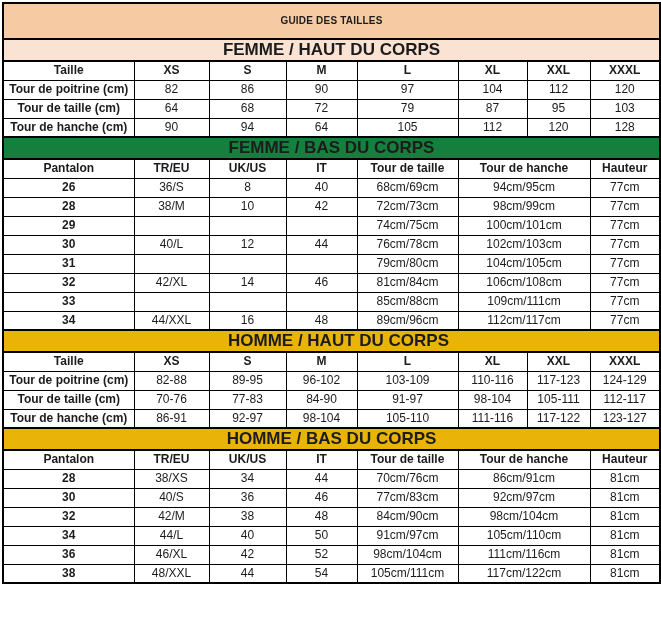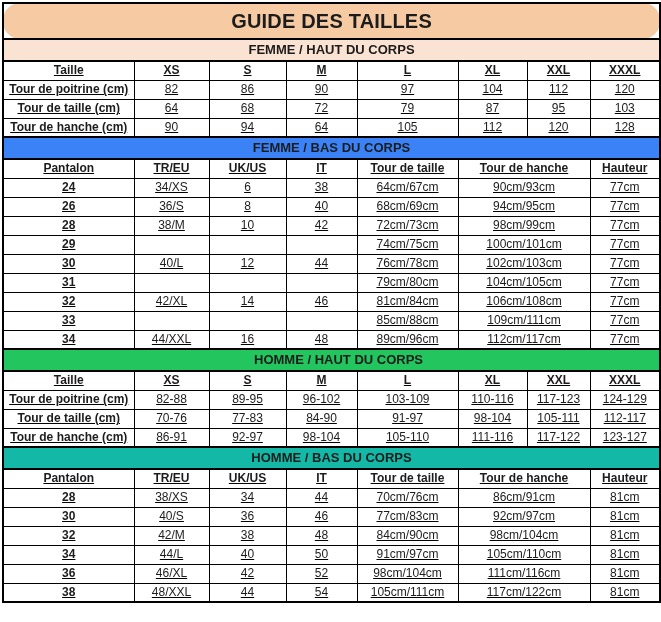--- a/index.html
+++ b/index.html
@@ -27,36 +27,35 @@
     vertical-align: middle;
     font-size: 12px;
     color: #1c1c1c;
     padding: 0 2px;
     overflow: hidden;
     white-space: nowrap;
     line-height: 1.05;
   }
   tr.title-row td {
     height: 34px;
-    font-size: 20px;
+    font-size: 10px;
     font-weight: bold;
     letter-spacing: 0.2px;
     border-bottom: 2px solid #000000;
-    border-radius: 17px;
   }
   tr.section-bar td {
     height: 20px;
-    font-size: 13px;
+    font-size: 17px;
     font-weight: bold;
     border-top: 2px solid #000000;
     border-bottom: 2px solid #000000;
     margin-left: 29px;
   }
   tr.header-row td { font-weight: bold; }
-  tr.header-row, tr.data-row { height: 19px; text-decoration: underline; }
+  tr.header-row, tr.data-row { height: 19px; }
   td.row-label { font-weight: bold; }
 </style>
 </head>
 <body>
 
 <div class="page">
   <table class="size-guide">
     <colgroup>
       <col style="width:131px">
         <col style="width:75px">
@@ -108,41 +107,32 @@
           <td colspan="1" class="row-label">Tour de hanche (cm)</td>
           <td colspan="1">90</td>
           <td colspan="1">94</td>
           <td colspan="1">64</td>
           <td colspan="1">105</td>
           <td colspan="1">112</td>
           <td colspan="1">120</td>
           <td colspan="1">128</td>
         </tr>
         <tr class="section-bar">
-          <td colspan="8" style="background: #3b82f6;">FEMME / BAS DU CORPS</td>
+          <td colspan="8" style="background: #15803d;">FEMME / BAS DU CORPS</td>
         </tr>
         <tr class="header-row">
           <td colspan="1">Pantalon</td>
           <td colspan="1">TR/EU</td>
           <td colspan="1">UK/US</td>
           <td colspan="1">IT</td>
           <td colspan="1">Tour de taille</td>
           <td colspan="2">Tour de hanche</td>
           <td colspan="1">Hauteur</td>
         </tr>
         <tr class="data-row">
-          <td colspan="1" class="row-label">24</td>
-          <td colspan="1">34/XS</td>
-          <td colspan="1">6</td>
-          <td colspan="1">38</td>
-          <td colspan="1">64cm/67cm</td>
-          <td colspan="2">90cm/93cm</td>
-          <td colspan="1">77cm</td>
-        </tr>
-        <tr class="data-row">
           <td colspan="1" class="row-label">26</td>
           <td colspan="1">36/S</td>
           <td colspan="1">8</td>
           <td colspan="1">40</td>
           <td colspan="1">68cm/69cm</td>
           <td colspan="2">94cm/95cm</td>
           <td colspan="1">77cm</td>
         </tr>
         <tr class="data-row">
           <td colspan="1" class="row-label">28</td>
@@ -201,21 +191,21 @@
         <tr class="data-row">
           <td colspan="1" class="row-label">34</td>
           <td colspan="1">44/XXL</td>
           <td colspan="1">16</td>
           <td colspan="1">48</td>
           <td colspan="1">89cm/96cm</td>
           <td colspan="2">112cm/117cm</td>
           <td colspan="1">77cm</td>
         </tr>
         <tr class="section-bar">
-          <td colspan="8" style="background: #22c55e; padding-left: 16px;">HOMME / HAUT DU CORPS</td>
+          <td colspan="8" style="background: #eab308; padding-left: 16px;">HOMME / HAUT DU CORPS</td>
         </tr>
         <tr class="header-row">
           <td colspan="1">Taille</td>
           <td colspan="1">XS</td>
           <td colspan="1">S</td>
           <td colspan="1">M</td>
           <td colspan="1">L</td>
           <td colspan="1">XL</td>
           <td colspan="1">XXL</td>
           <td colspan="1">XXXL</td>
@@ -244,21 +234,21 @@
           <td colspan="1" class="row-label">Tour de hanche (cm)</td>
           <td colspan="1">86-91</td>
           <td colspan="1">92-97</td>
           <td colspan="1">98-104</td>
           <td colspan="1">105-110</td>
           <td colspan="1">111-116</td>
           <td colspan="1">117-122</td>
           <td colspan="1">123-127</td>
         </tr>
         <tr class="section-bar">
-          <td colspan="8" style="background: #14b8a6;">HOMME / BAS DU CORPS</td>
+          <td colspan="8" style="background: #eab308;">HOMME / BAS DU CORPS</td>
         </tr>
         <tr class="header-row">
           <td colspan="1">Pantalon</td>
           <td colspan="1">TR/EU</td>
           <td colspan="1">UK/US</td>
           <td colspan="1">IT</td>
           <td colspan="1">Tour de taille</td>
           <td colspan="2">Tour de hanche</td>
           <td colspan="1">Hauteur</td>
         </tr>

